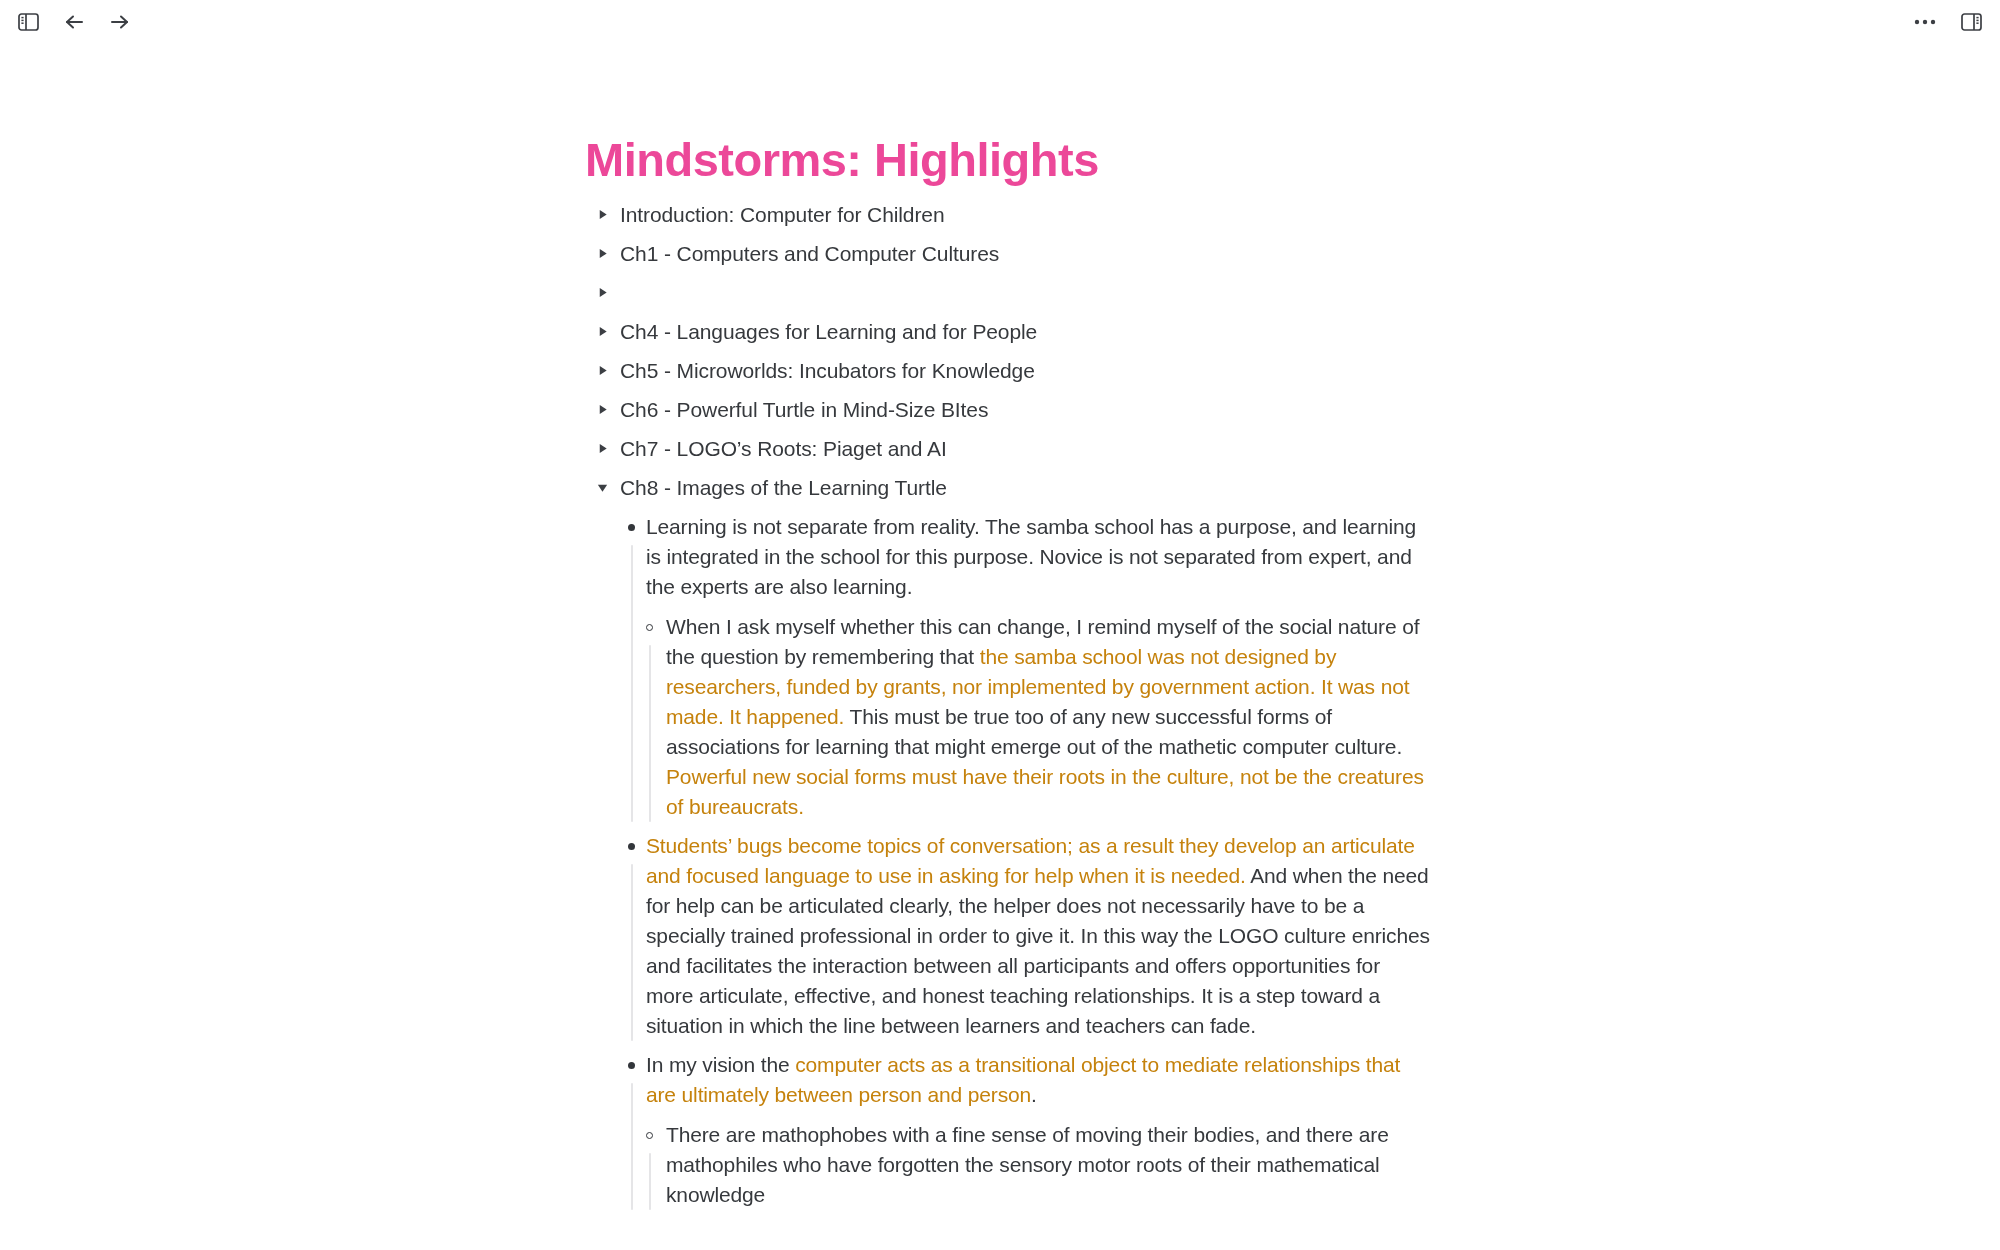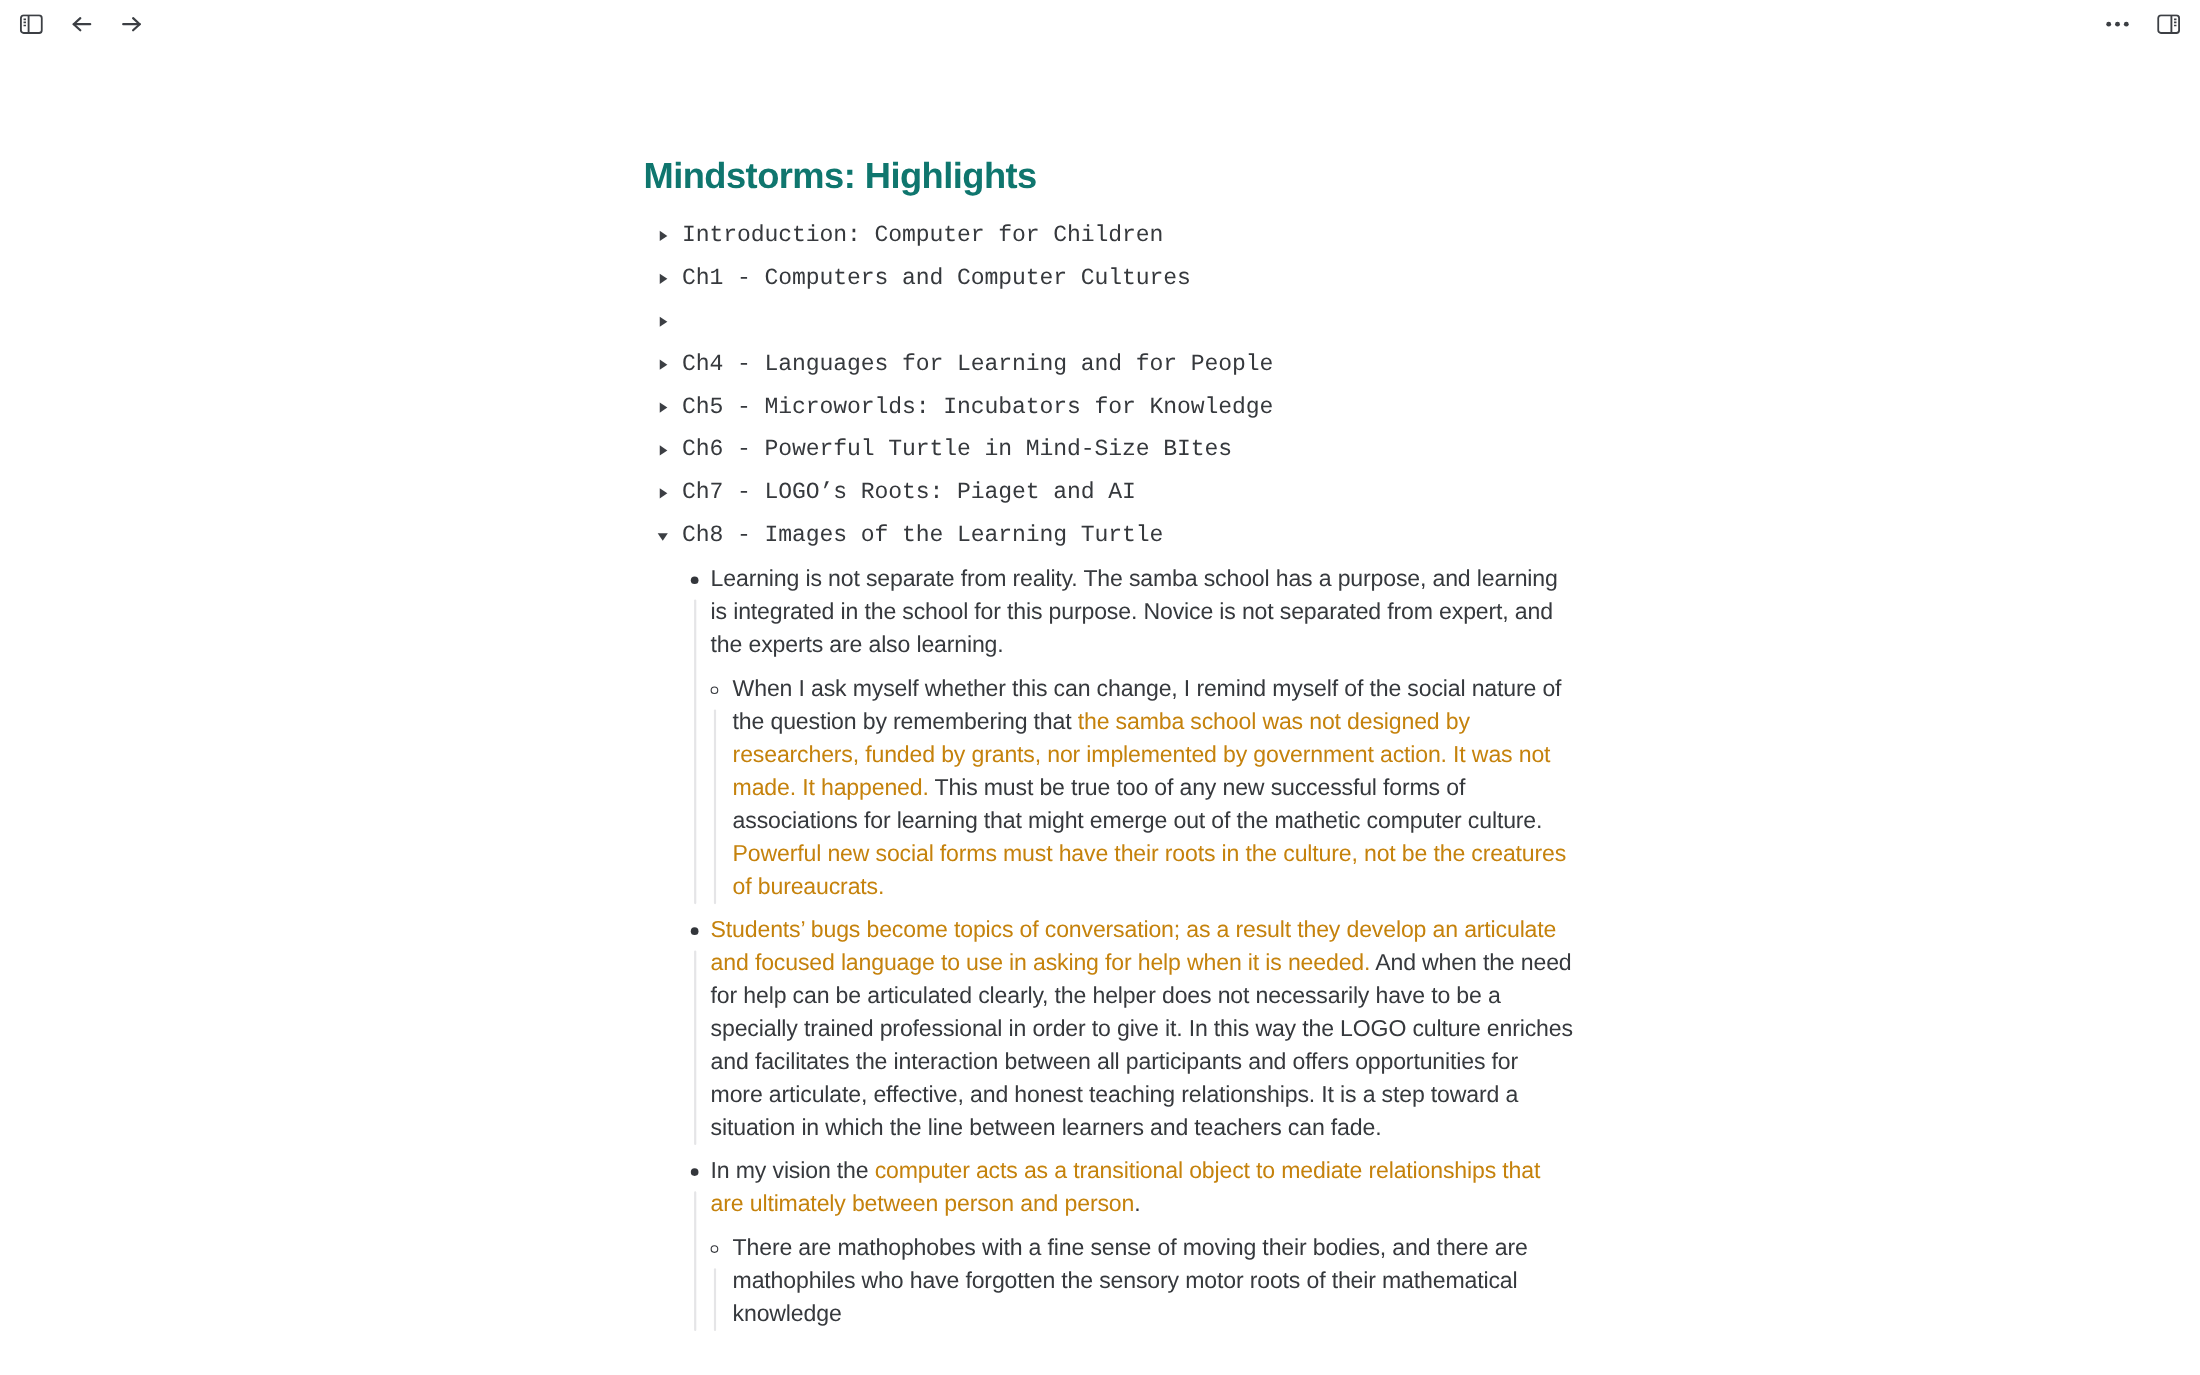--- a/index.html
+++ b/index.html
@@ -26,30 +26,30 @@
     padding: 0; cursor: pointer; border-radius: 6px; color: #3c3f44;
   }
   .tb-btn svg { display: block; }
 
   
   .page {
     position: absolute; top: 44px; left: 585px;
     width: 846px; padding-top: 91px;
   }
   .doc-title {
-    font-size: 33px; line-height: 50px; font-weight: 700;
-    letter-spacing: -0.5px; color: #0f766e;
+    font-size: 47px; line-height: 50px; font-weight: 700;
+    letter-spacing: -0.5px; color: #ec4899;
     margin: 0 0 10px 0;
   }
 
   
   .toggle-list { padding-left: 12px; }
   .toggle-row {
     display: flex; align-items: center;
-    padding: 4.5px 0; cursor: pointer; font-family: Liberation Mono, monospace;
+    padding: 4.5px 0; cursor: pointer;
   }
   .tmarker {
     flex: 0 0 23px; height: 30px;
     display: flex; align-items: center; justify-content: flex-start;
     color: #3c3f44;
   }
   .tmarker svg { display: block; }
   .tlabel { font-size: 21px; line-height: 30px; letter-spacing: -0.1px; }
 
   

